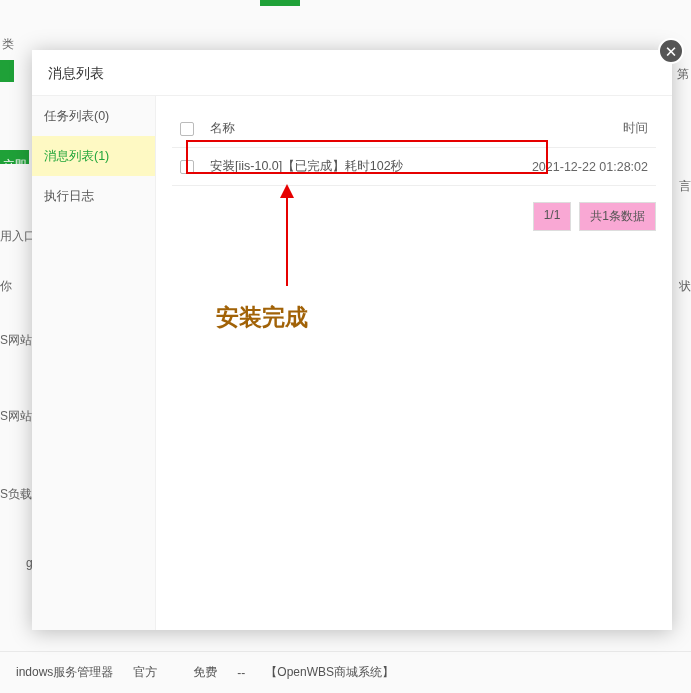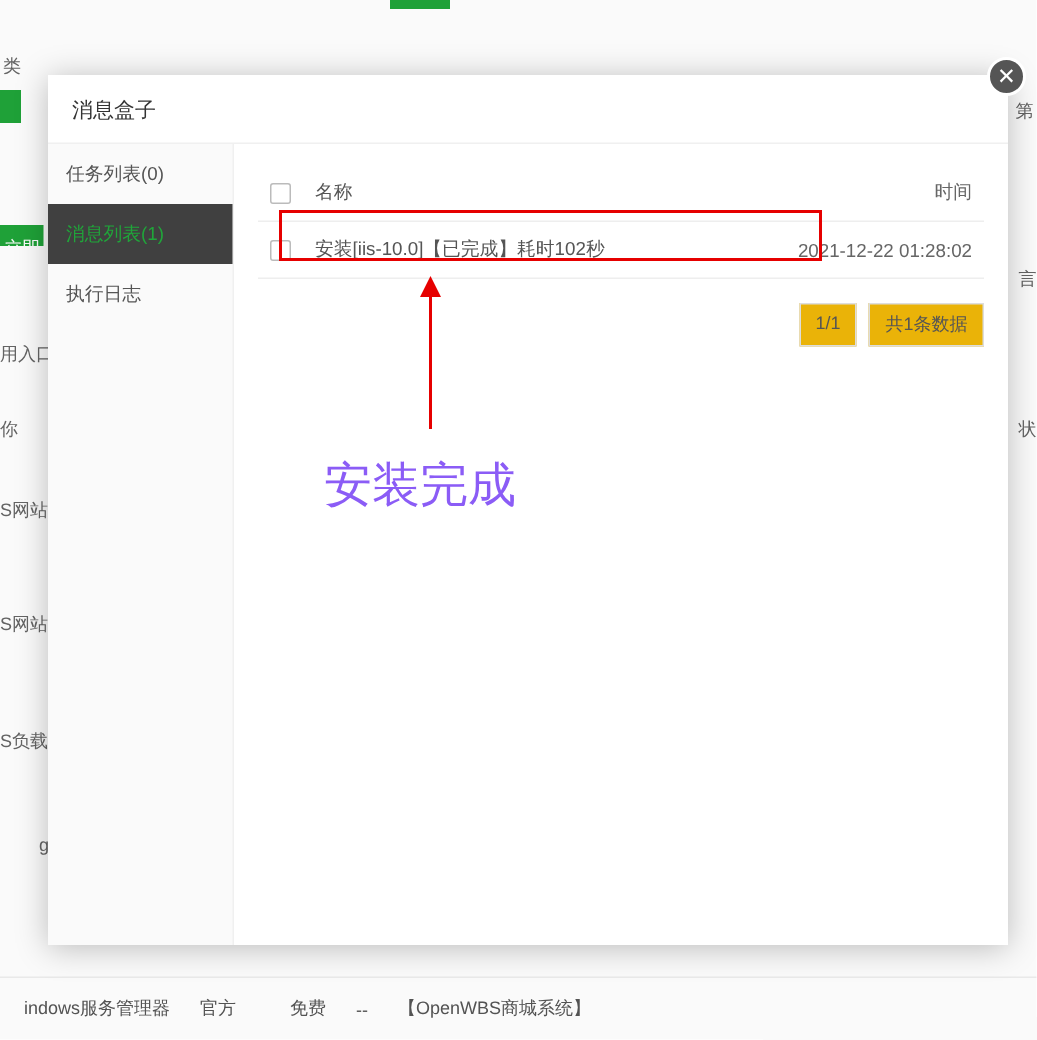--- a/index.html
+++ b/index.html
@@ -58,21 +58,21 @@
   background: #fafafa;
   border-right: 1px solid #f0f0f0;
 }
 .tab {
   height: 40px; line-height: 40px;
   padding-left: 12px;
   font-size: 12.5px;
   color: #555;
   cursor: pointer;
 }
-.tab.active { background: #404040; color: #20a53a; border-left: 0px solid #20a53a; position:relative; }
+.tab.active { background: #fef9c3; color: #20a53a; border-left: 0px solid #20a53a; position:relative; }
 .content { flex:1; padding: 14px 16px; position:relative; }
 
 .table { width: 100%; border-collapse: collapse; }
 .table th, .table td {
   text-align: left;
   padding: 10px 8px;
   border-bottom: 1px solid #eee;
   font-weight: normal;
   font-size: 12.5px;
   color: #555;
@@ -93,32 +93,32 @@
 .annotation-arrow::before {
   content:"";
   position:absolute;
   left:-6px; top:-2px;
   border-left:7px solid transparent;
   border-right:7px solid transparent;
   border-bottom:14px solid #e60000;
 }
 .annotation-text {
   position:absolute;
-  color:#8b5cf6;
-  font-size: 32px;
-  font-weight: 400;
+  color:#a16207;
+  font-size: 23px;
+  font-weight: 700;
 }
 
 .pager { position:absolute; right:16px; bottom: auto; top: 106px; display:flex; gap:8px; }
 .pager-box {
   border:1px solid #ddd;
   padding: 5px 10px;
   font-size:12px;
   color:#555;
-  background:#eab308;
+  background:#f9a8d4;
 }
 
 .footer-row {
   position:absolute;
   left:0; right:0; bottom:0;
   height: 42px;
   display:flex;
   align-items:center;
   font-size:12px;
   color:#555;
@@ -150,21 +150,21 @@
     <div class="footer-cell" style="width:60px">官方</div>
     <div class="footer-cell">免费</div>
     <div class="footer-cell">--</div>
     <div class="footer-cell" style="font-weight:500">【OpenWBS商城系统】</div>
   </div>
 </div>
 
 <div class="modal-overlay">
   <div class="modal">
     <div class="modal-close">✕</div>
-    <div class="modal-header">消息盒子</div>
+    <div class="modal-header">消息列表</div>
     <div class="modal-body">
       <div class="sidebar">
         <div class="tab">任务列表(0)</div>
         <div class="tab active">消息列表(1)</div>
         <div class="tab">执行日志</div>
       </div>
       <div class="content">
         <table class="table">
           <thead>
             <tr>

